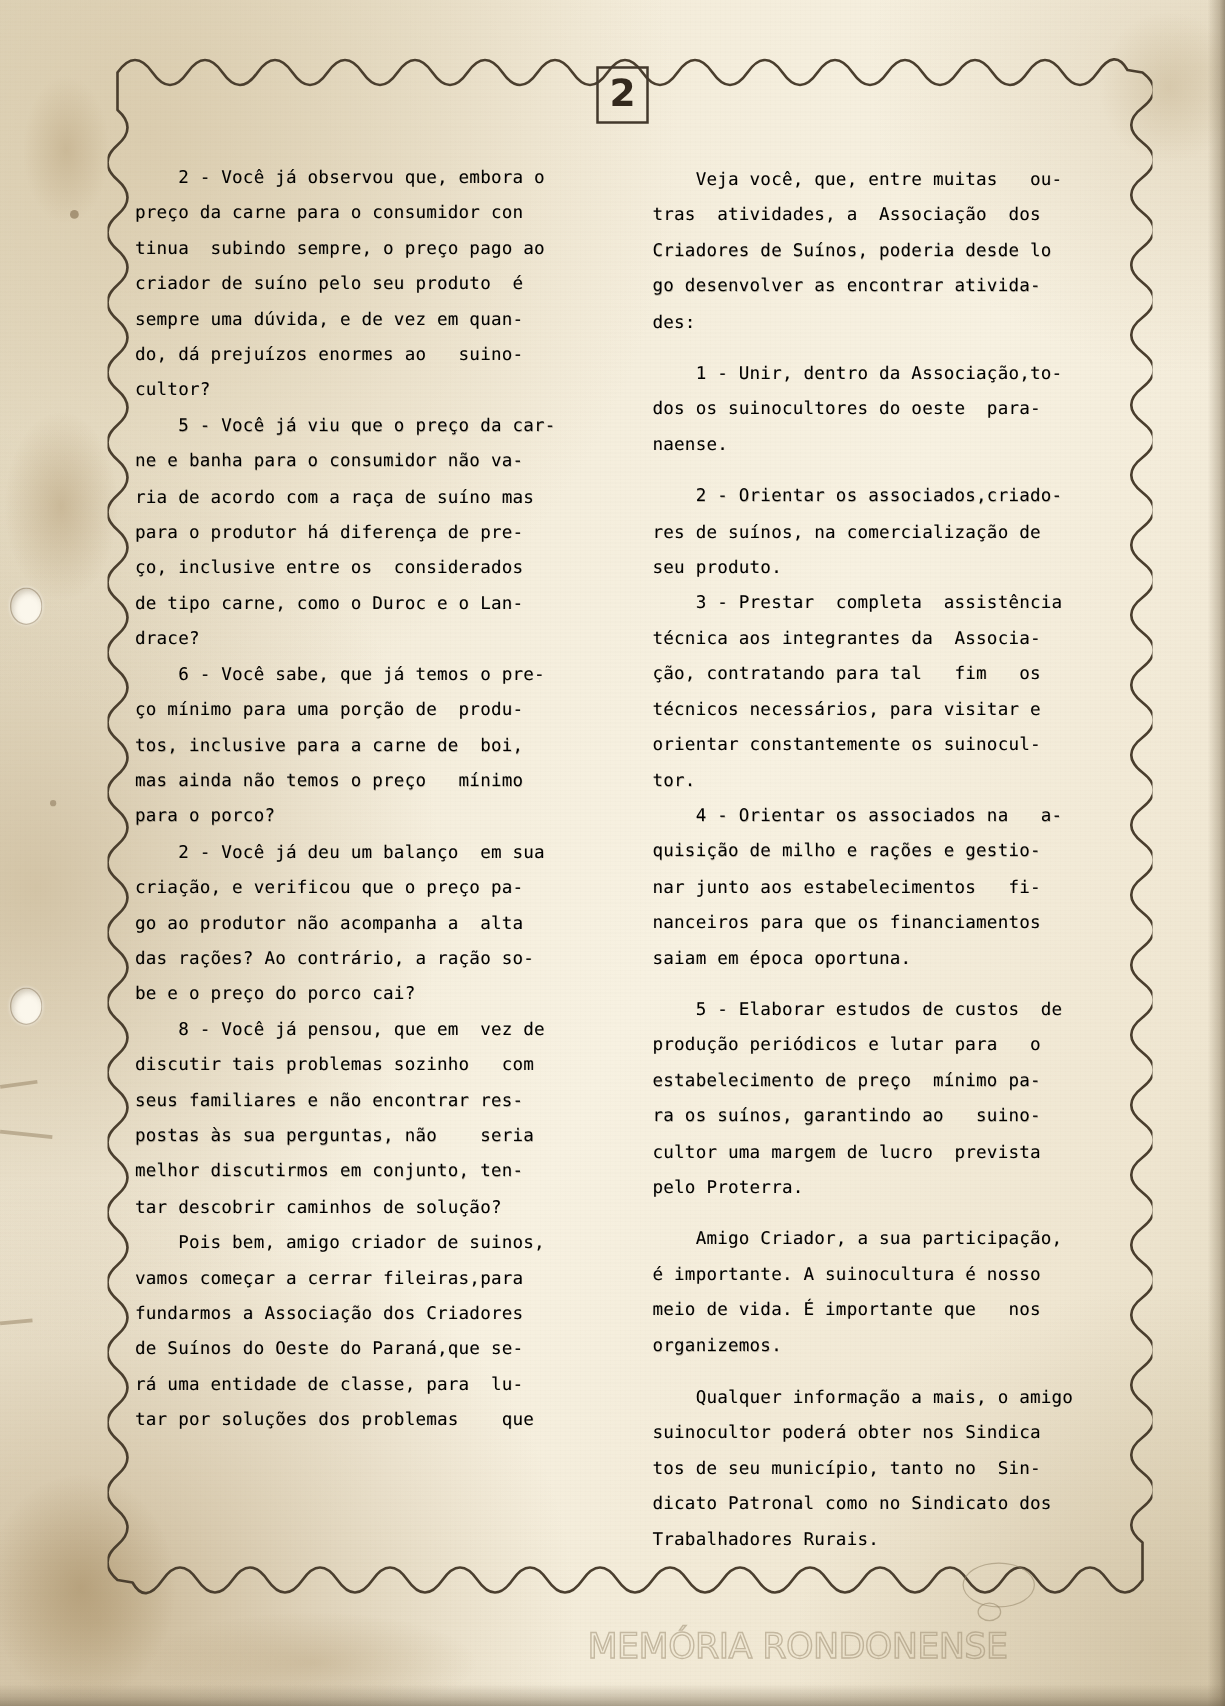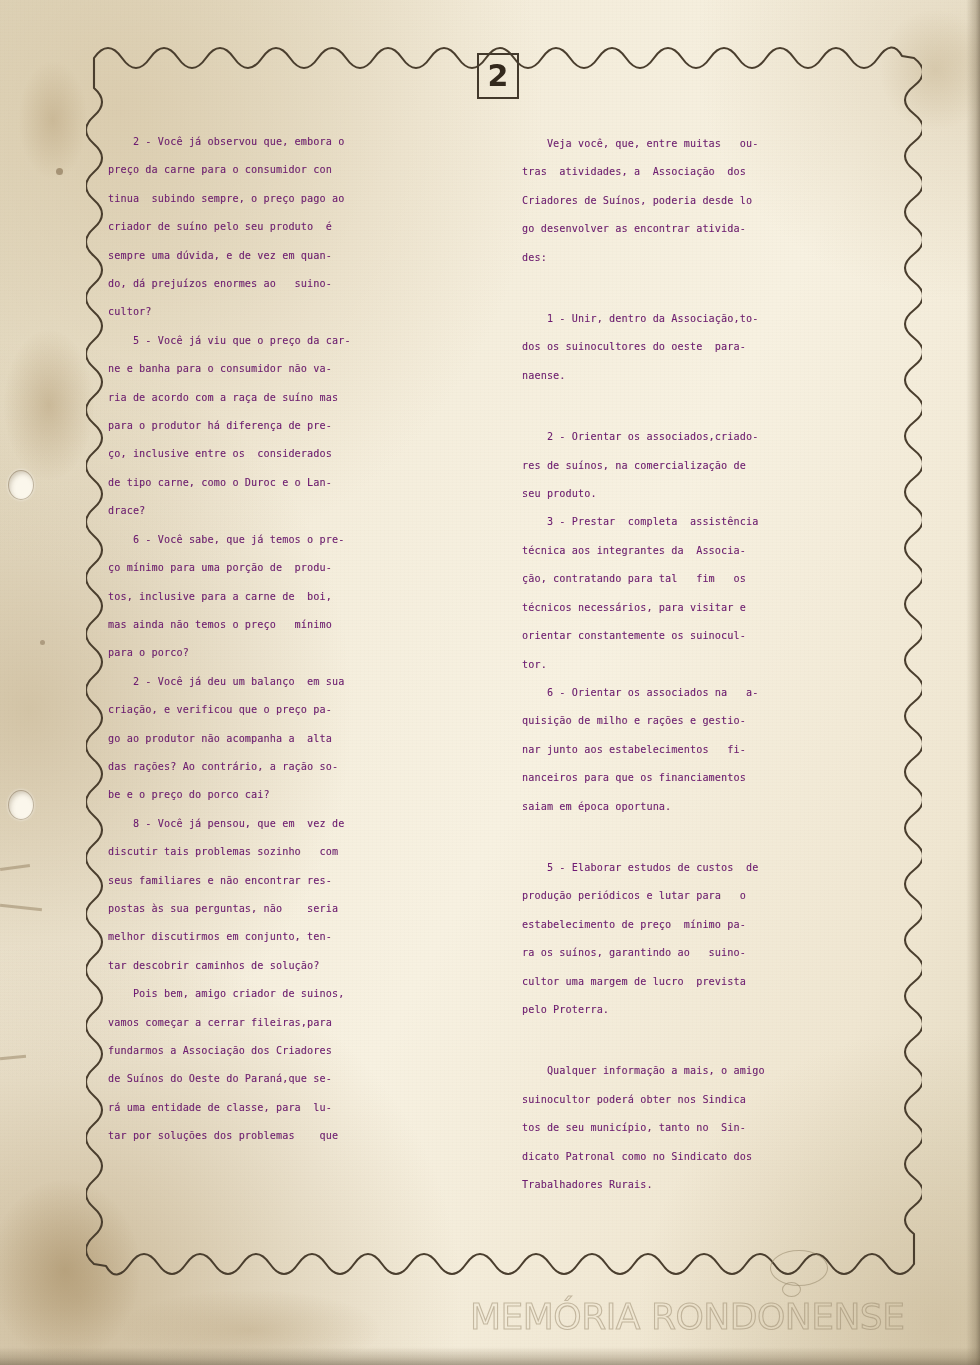--- a/index.html
+++ b/index.html
@@ -124,44 +124,44 @@
     display: flex;
     gap: 20px;
   }
   .col {
     width: 394px;
   }
   .col-right { padding-top: 2px; }
 
   p.para {
     margin: 0 0 0 0;
-    color: #701a75;
+    color: #000000;
     font-family: "DejaVu Sans Mono", monospace;
-    font-size: 10px;
+    font-size: 14px;
     line-height: 28.4px;
     letter-spacing: 0.2px;
     white-space: pre-wrap;
     text-shadow: 0.35px 0.35px 0px rgba(60,48,32,0.30);
   }
-  p.gap-before { margin-top: 33px; }
+  p.gap-before { margin-top: 13px; }
 
   
   .watermark {
     position: absolute;
     left: 470px;
     top: 1288px;
     width: 500px;
     height: 56px;
     display: flex;
     align-items: center;
     pointer-events: none;
   }
   .watermark .wm-text {
     font-family: "DejaVu Sans", sans-serif;
-    font-size: 36px;
+    font-size: 28px;
     font-weight: 400;
     letter-spacing: -0.5px;
     color: transparent;
     -webkit-text-stroke: 1.1px rgba(150,134,106,0.50);
     white-space: nowrap;
   }
   .wm-mark {
     position: absolute;
     left: 300px;
     top: -38px;
@@ -308,31 +308,35 @@
 naense.</p>
       <p class="para gap-before">    2 - Orientar os associados,criado-
 res de suínos, na comercialização de
 seu produto.</p>
       <p class="para">    3 - Prestar  completa  assistência
 técnica aos integrantes da  Associa-
 ção, contratando para tal   fim   os
 técnicos necessários, para visitar e
 orientar constantemente os suinocul-
 tor.</p>
-      <p class="para">    6 - Orientar os associados na   a-
+      <p class="para">    4 - Orientar os associados na   a-
 quisição de milho e rações e gestio-
 nar junto aos estabelecimentos   fi-
 nanceiros para que os financiamentos
 saiam em época oportuna.</p>
       <p class="para gap-before">    5 - Elaborar estudos de custos  de
 produção periódicos e lutar para   o
 estabelecimento de preço  mínimo pa-
 ra os suínos, garantindo ao   suino-
 cultor uma margem de lucro  prevista
 pelo Proterra.</p>
+      <p class="para gap-before">    Amigo Criador, a sua participação,
+é importante. A suinocultura é nosso
+meio de vida. É importante que   nos
+organizemos.</p>
       <p class="para gap-before">    Qualquer informação a mais, o amigo
 suinocultor poderá obter nos Sindica
 tos de seu município, tanto no  Sin-
 dicato Patronal como no Sindicato dos
 Trabalhadores Rurais.</p>
     </div>
 
   </div>
 
   <div class="watermark">

